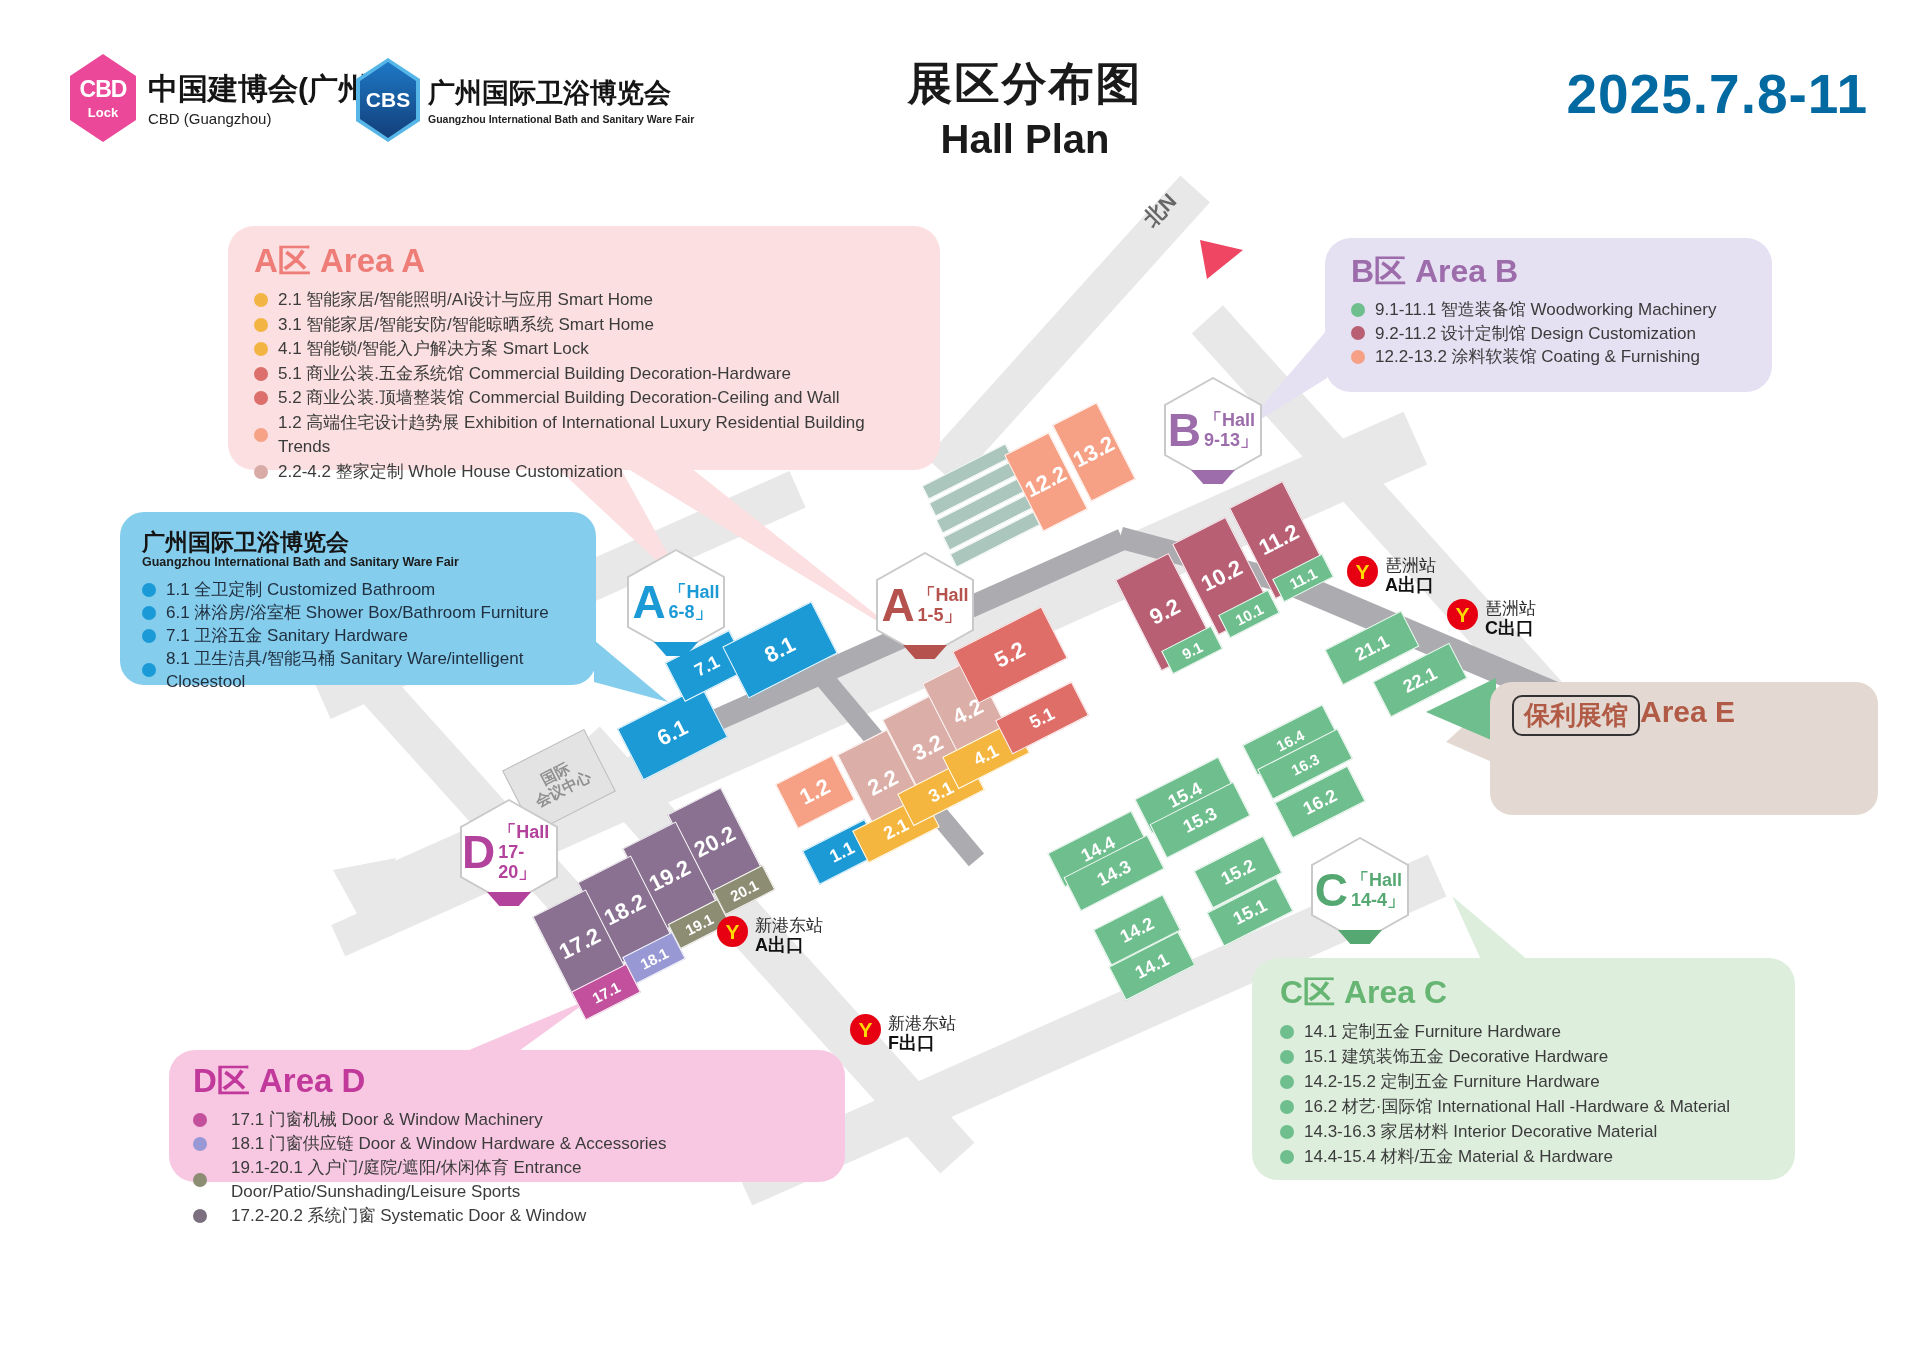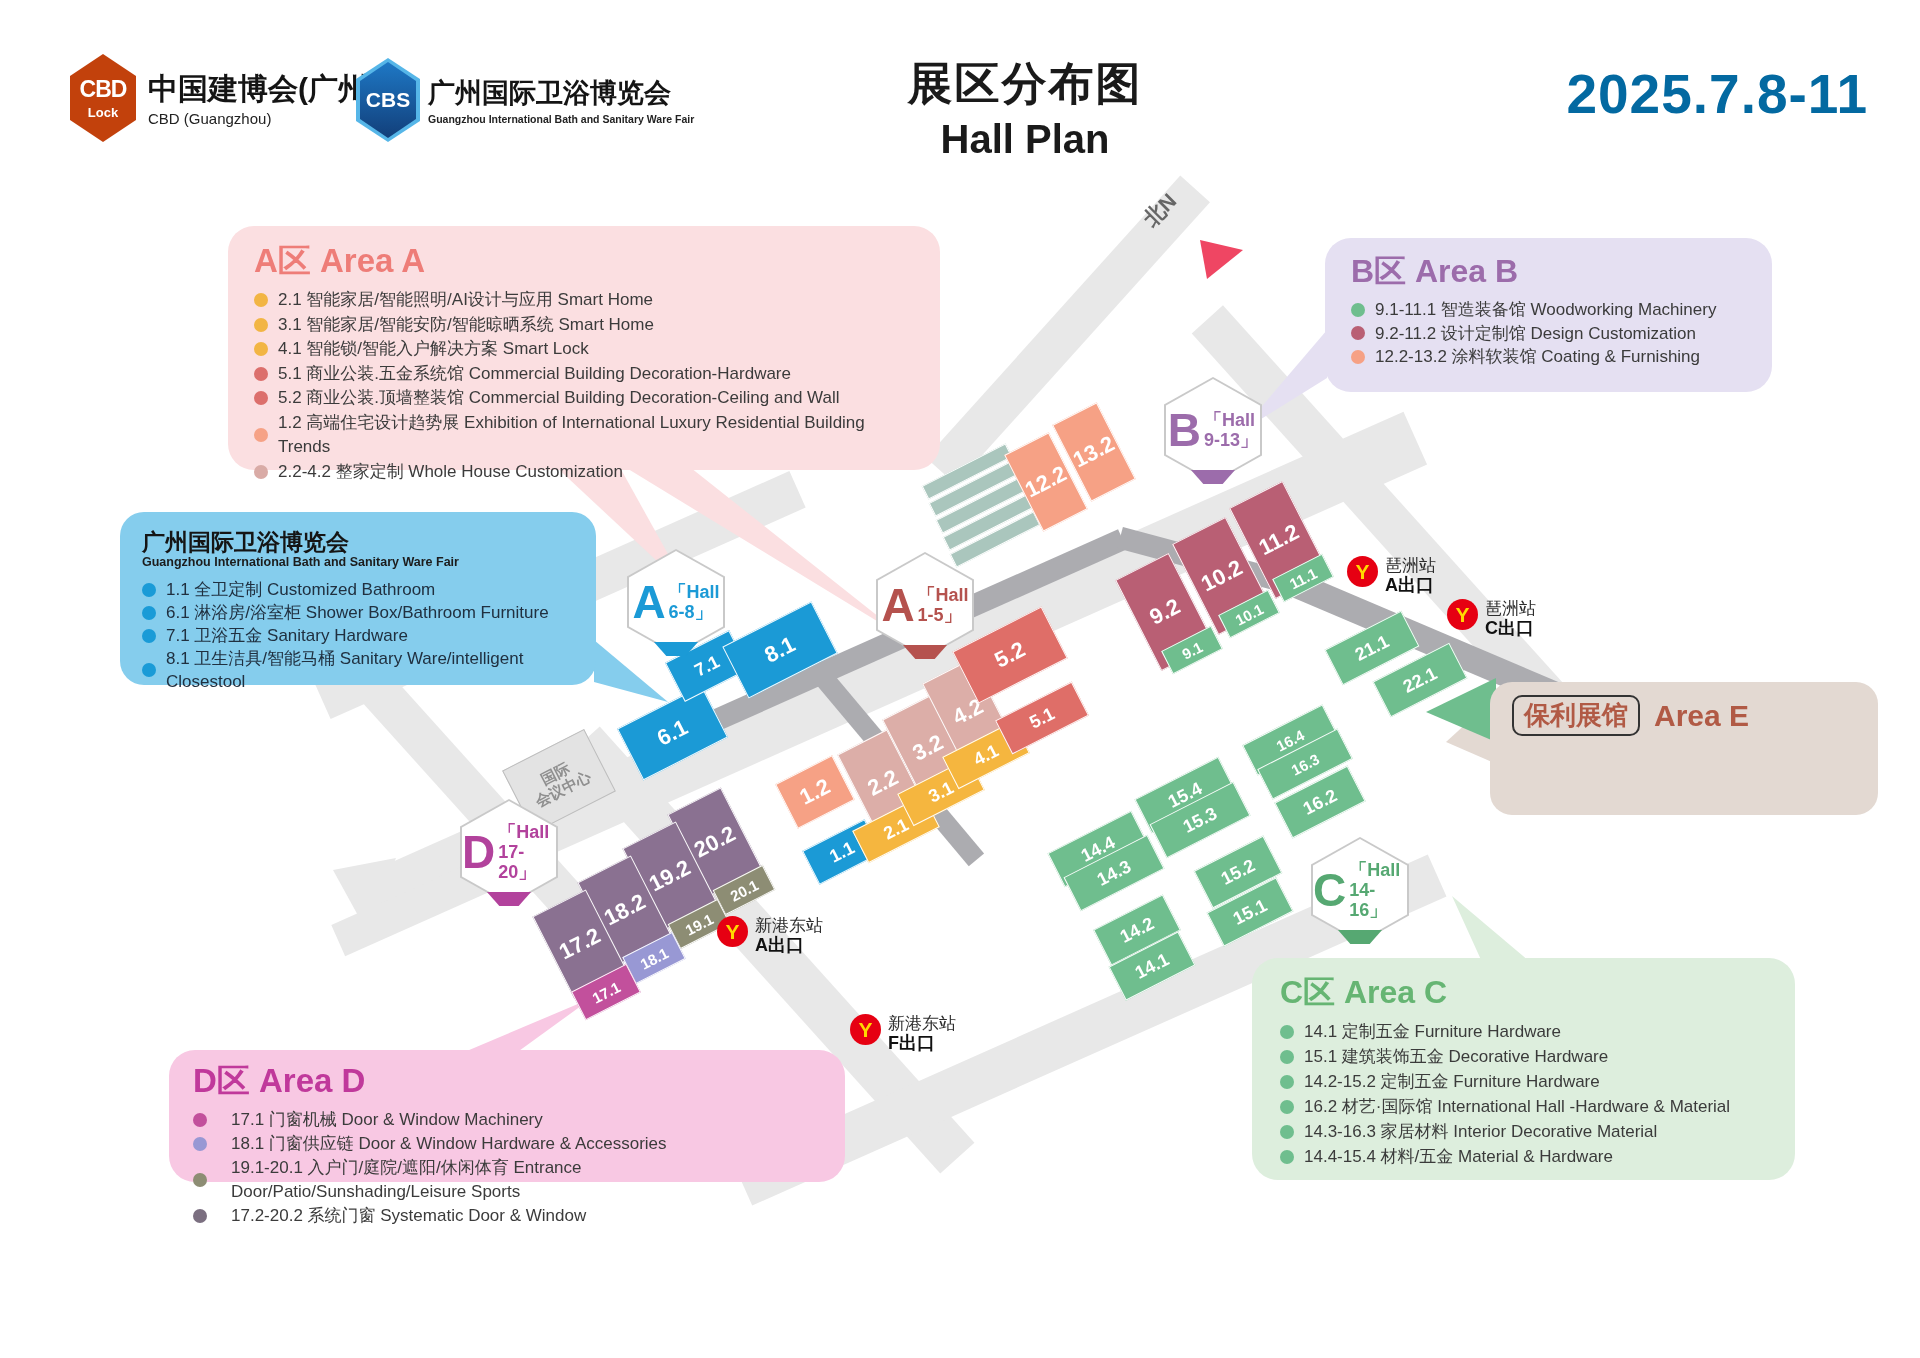--- a/index.html
+++ b/index.html
@@ -35,21 +35,21 @@
        font-weight:bold;font-size:21px;display:flex;align-items:center;justify-content:center;flex:none;}
   .metro-l1{font-size:17px;color:#2d2d2d;line-height:19px;}
   .metro-l2{font-size:18px;color:#111;font-weight:bold;line-height:21px;}
   .north{position:absolute;left:1142px;top:196px;z-index:5;transform:rotate(-45deg);
        font-size:21px;font-weight:bold;color:#666;}
 
   
   .hdr{position:absolute;z-index:6;}
   .hexlogo{clip-path:polygon(50% 0,100% 25%,100% 75%,50% 100%,0 75%,0 25%);
        display:flex;flex-direction:column;align-items:center;justify-content:center;color:#fff;font-weight:bold;}
-  #cbd-hex{left:70px;top:54px;width:66px;height:88px;background:#c2410c;position:absolute;}
+  #cbd-hex{left:70px;top:54px;width:66px;height:88px;background:#ec4899;position:absolute;}
   #cbd-hex .b1{font-size:23px;letter-spacing:-1px;}
   #cbd-hex .b2{font-size:13px;margin-top:2px;}
   #cbs-hex-outer{left:356px;top:58px;width:64px;height:84px;background:#56b6e8;position:absolute;
        clip-path:polygon(50% 0,100% 25%,100% 75%,50% 100%,0 75%,0 25%);}
   #cbs-hex-inner{position:absolute;inset:4px;clip-path:polygon(50% 0,100% 25%,100% 75%,50% 100%,0 75%,0 25%);
        background:linear-gradient(#1e78c5,#123f7a);display:flex;align-items:center;justify-content:center;
        color:#fff;font-weight:bold;font-size:21px;}
   .logo-title{font-size:30px;font-weight:bold;color:#141414;line-height:34px;}
   .logo-sub{font-size:15px;color:#222;margin-top:4px;}
   #cbs-text .logo-title{font-size:27px;}
@@ -67,21 +67,21 @@
   #box-a{left:228px;top:226px;width:712px;height:244px;background:#fbdfe1;padding:16px 26px;}
   #box-a .litem{line-height:24.5px;}
   #box-bath{left:120px;top:512px;width:476px;height:173px;background:#85cded;padding:17px 22px;border-radius:24px;}
   #box-bath .bt{font-size:23px;font-weight:bold;color:#151515;line-height:26px;}
   #box-bath .bs{font-size:12.5px;font-weight:bold;color:#1c1c1c;margin-bottom:9px;}
   #box-bath .litem{line-height:23px;color:#203040;}
   #box-b{left:1325px;top:238px;width:447px;height:154px;background:#e5e0f2;padding:14px 26px;}
   #box-b h2{font-size:32px;}
   #box-b .litem{line-height:23.5px;}
   #box-e{left:1490px;top:682px;width:388px;height:133px;background:#e3d9d2;padding:13px 22px;border-radius:22px;}
-  #box-e .erow{display:flex;align-items:center;gap:14px;margin-bottom:8px;}
+  #box-e .erow{display:flex;margin-bottom:8px;}
   #box-e .ebadge{border:2.5px solid #333;border-radius:10px;padding:1px 10px;font-size:26px;font-weight:bold;}
   #box-e .etitle{font-size:30px;font-weight:bold;}
   #box-e .litem{line-height:24px;font-size:16px;}
   #box-c{left:1252px;top:958px;width:543px;height:222px;background:#ddeedd;padding:15px 28px;}
   #box-c h2{font-size:32px;}
   #box-c .litem{line-height:25px;}
   #box-d{left:169px;top:1050px;width:676px;height:132px;background:#f8c8e3;padding:12px 24px;}
   #box-d .litem{line-height:24px;gap:24px;}
 </style>
 </head>
@@ -196,21 +196,21 @@
             <span>9-13」</span>
           </span>
         </div>
       </div>
       <div class="hex-tab" style="left: 1191px; top: 470px; background: rgb(156, 108, 171);"></div>
       <div class="hex" style="left: 1311px; top: 837px;">
         <div class="hex-in">
           <span class="hex-letter" style="color: rgb(86, 168, 114);">C</span>
           <span class="hex-lines" style="color: rgb(86, 168, 114);">
             <span>「Hall</span>
-            <span>14-16」</span>
+            <span>14-4」</span>
           </span>
         </div>
       </div>
       <div class="hex-tab" style="left: 1338px; top: 930px; background: rgb(86, 168, 114);"></div>
       <div class="hex" style="left: 460px; top: 799px;">
         <div class="hex-in">
           <span class="hex-letter" style="color: rgb(178, 66, 156);">D</span>
           <span class="hex-lines" style="color: rgb(178, 66, 156);">
             <span>「Hall</span>
             <span>17-20」</span>

